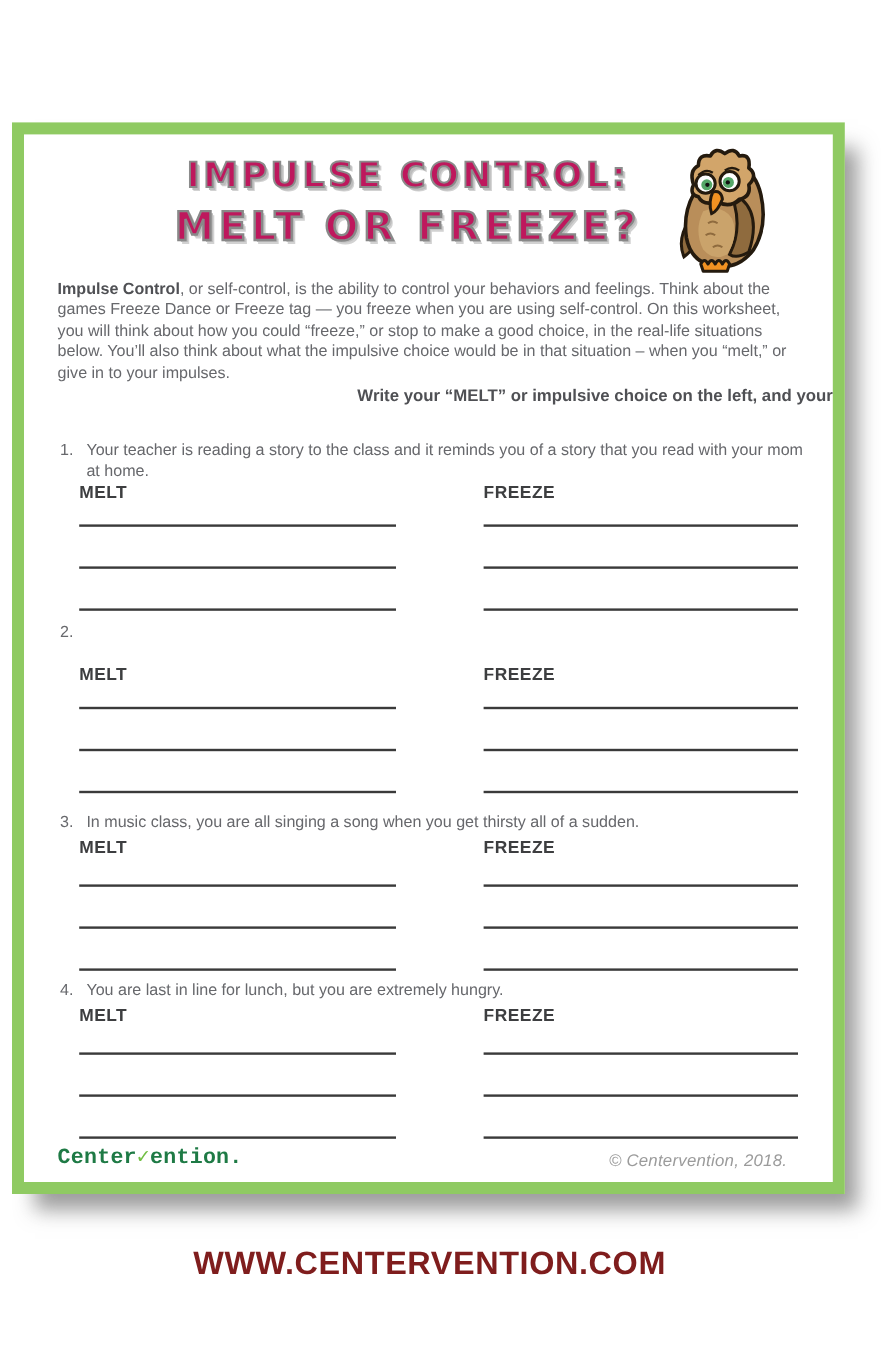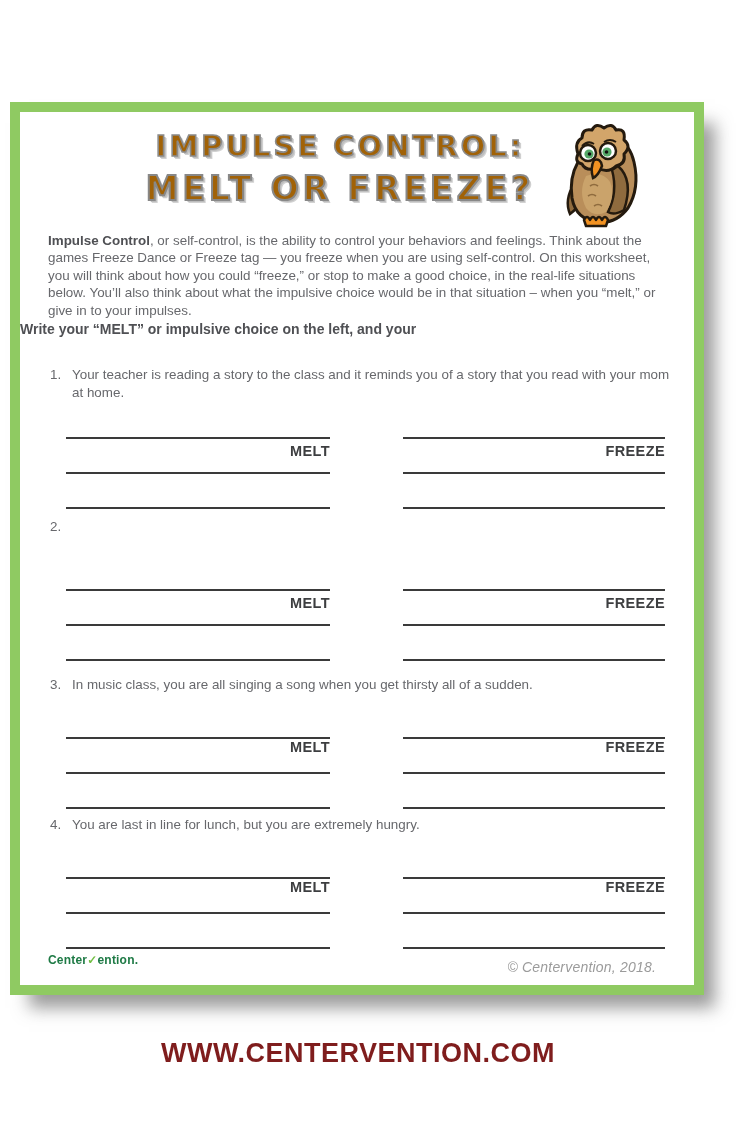--- a/index.html
+++ b/index.html
@@ -25,42 +25,42 @@
   }
   .card-inner { position: relative; width: 674px; height: 873px; }
 
   
   .title-block {
     position: absolute;
     top: 16px; left: 0; width: 640px;
     text-align: center;
     font-family: "DejaVu Sans", sans-serif;
     font-weight: 700;
-    color: #a16207;
+    color: #be185d;
     -webkit-text-stroke: 1.6px #8b8b8b;
     text-shadow: 2px 2px 0 #bdbdbd, 3px 3px 0 #d2d2d2;
   }
   .title-l1 { font-size: 29px; line-height: 36px; letter-spacing: 3px; }
   .title-l2 { font-size: 33px; line-height: 50px; letter-spacing: 4px; -webkit-text-stroke: 2px #888888; }
 
   .owl { position: absolute; left: 540px; top: 8px; width: 84px; height: 110px; }
 
   
   .intro {
     position: absolute;
     top: 120px; left: 28px; width: 620px;
     font-size: 13.4px; line-height: 17.4px;
     color: #67686c;
     text-align: left;
   }
   .intro b { color: #4f5054; margin-top: 25px; }
   .instruction {
     position: absolute;
     top: 208px; left: 0; width: 674px;
-    text-align: left;
+    text-align: right;
     font-weight: 700;
     font-size: 14px; line-height: 19.5px;
     color: #4f5054;
   }
 
   
   .item { position: absolute; left: 0; width: 674px; }
   .item-1 { top: 254px; height: 150px; }
   .item-2 { top: 406px; height: 155px; }
   .item-3 { top: 564px; height: 140px; }
@@ -69,42 +69,42 @@
     position: relative;
     padding-left: 52px; padding-right: 16px;
     font-size: 13.4px; line-height: 18px;
     color: #67686c;
   }
   .q-num { position: absolute; left: 30px; top: 0; }
   .col-headers { position: absolute; left: 0; width: 674px; height: 17px; }
   .col-h {
     position: absolute; top: 0;
     font-weight: 700; font-size: 14.5px; color: #3d3e40;
-    text-align: right; letter-spacing: 0.4px; margin-top: 40px;
+    text-align: left; letter-spacing: 0.4px;
   }
   .col-h.melt   { left: 46px;  width: 264px; }
   .col-h.freeze { left: 383px; width: 262px; }
   .item-2line .col-headers { top: 37px; }
   .item-1line .col-headers { top: 23px; }
   .line-row { position: absolute; left: 0; width: 674px; height: 2px; }
   .item-2line .row1 { top: 71px; }
   .item-2line .row2 { top: 106px; }
   .item-2line .row3 { top: 141px; }
   .item-1line .row1 { top: 61px; }
   .item-1line .row2 { top: 96px; }
   .item-1line .row3 { top: 131px; }
   .wline { position: absolute; top: 0; height: 2px; background: #3a3a3a; }
   .wline.left  { left: 46px;  width: 264px; }
   .wline.right { left: 383px; width: 262px; }
 
   
   .logo {
     position: absolute; left: 28px; top: 841px;
-    font-size: 12px; font-weight: 700;
-    color: #1e7a45; letter-spacing: 0.2px;
+    font-size: 18px; font-weight: 700;
+    color: #1e7a45; letter-spacing: 0.2px; font-family: Liberation Mono, monospace;
   }
   .logo .check { color: #72bf44; font-weight: 700; }
   .copyright {
     position: absolute; right: 38px; top: 847px;
     font-size: 14px; color: #9b9b9b; letter-spacing: 0.2px; font-style: italic;
   }
 
   
   .url-banner {
     position: absolute;

